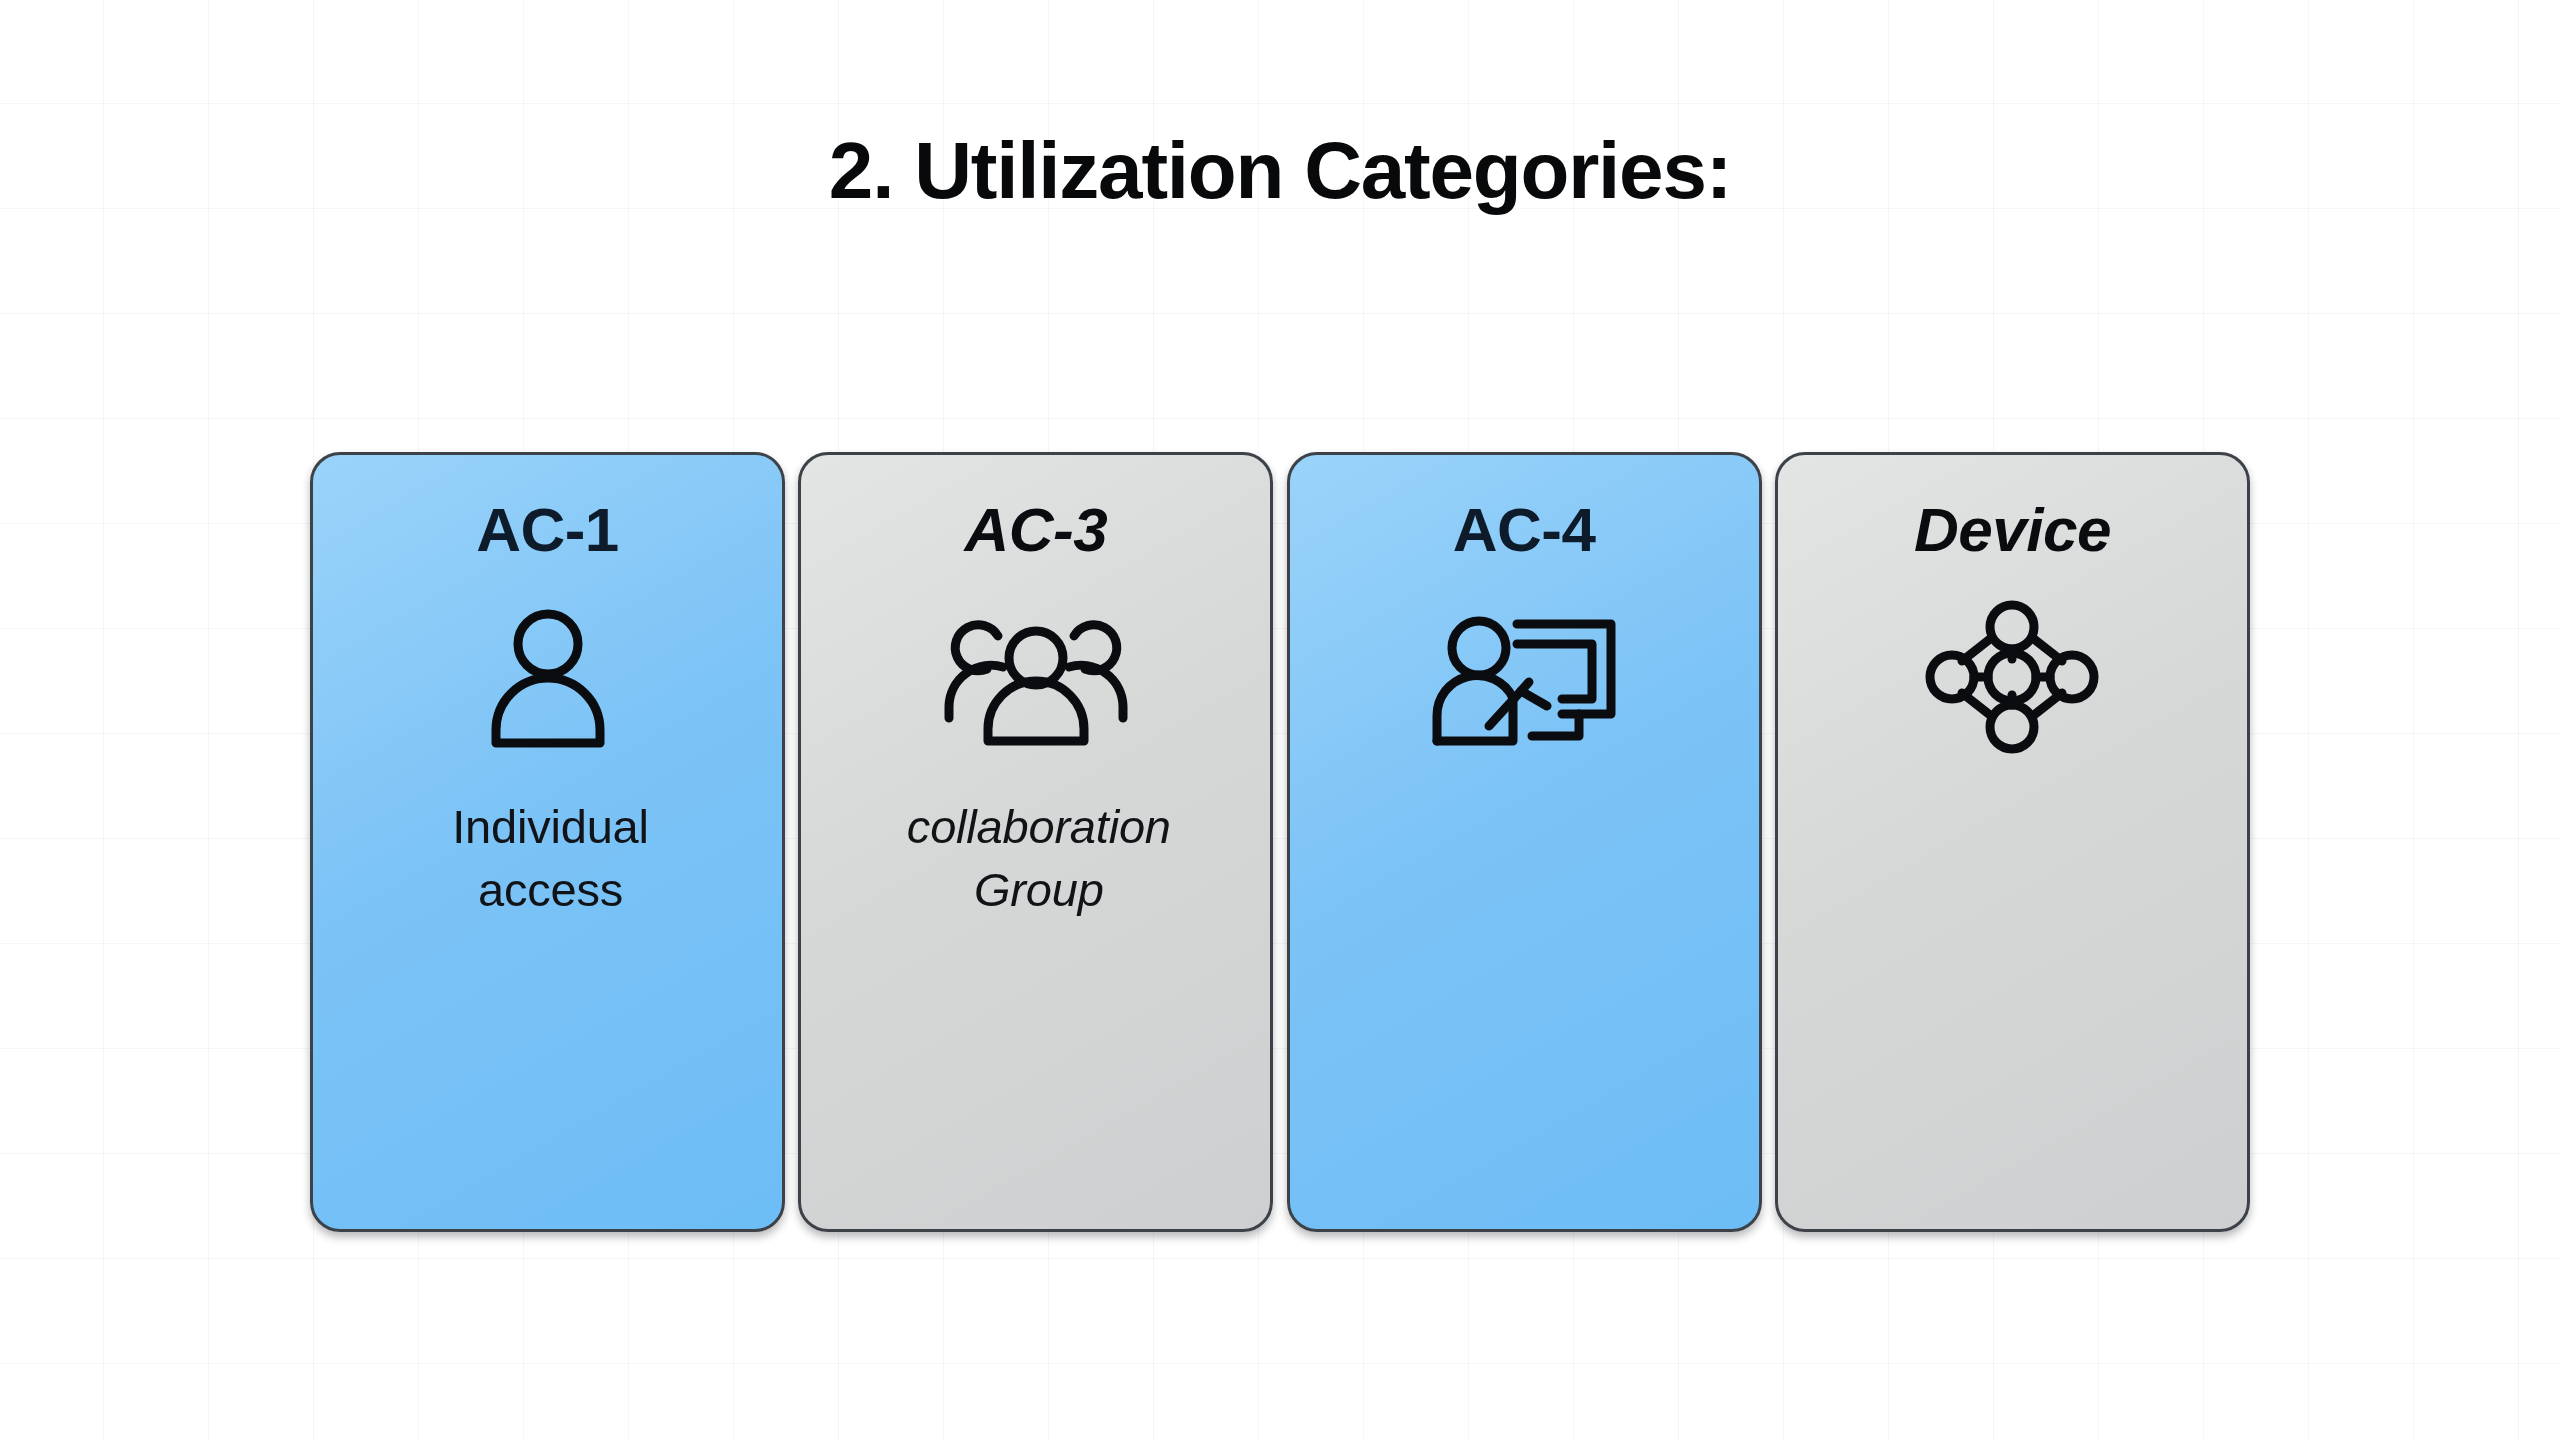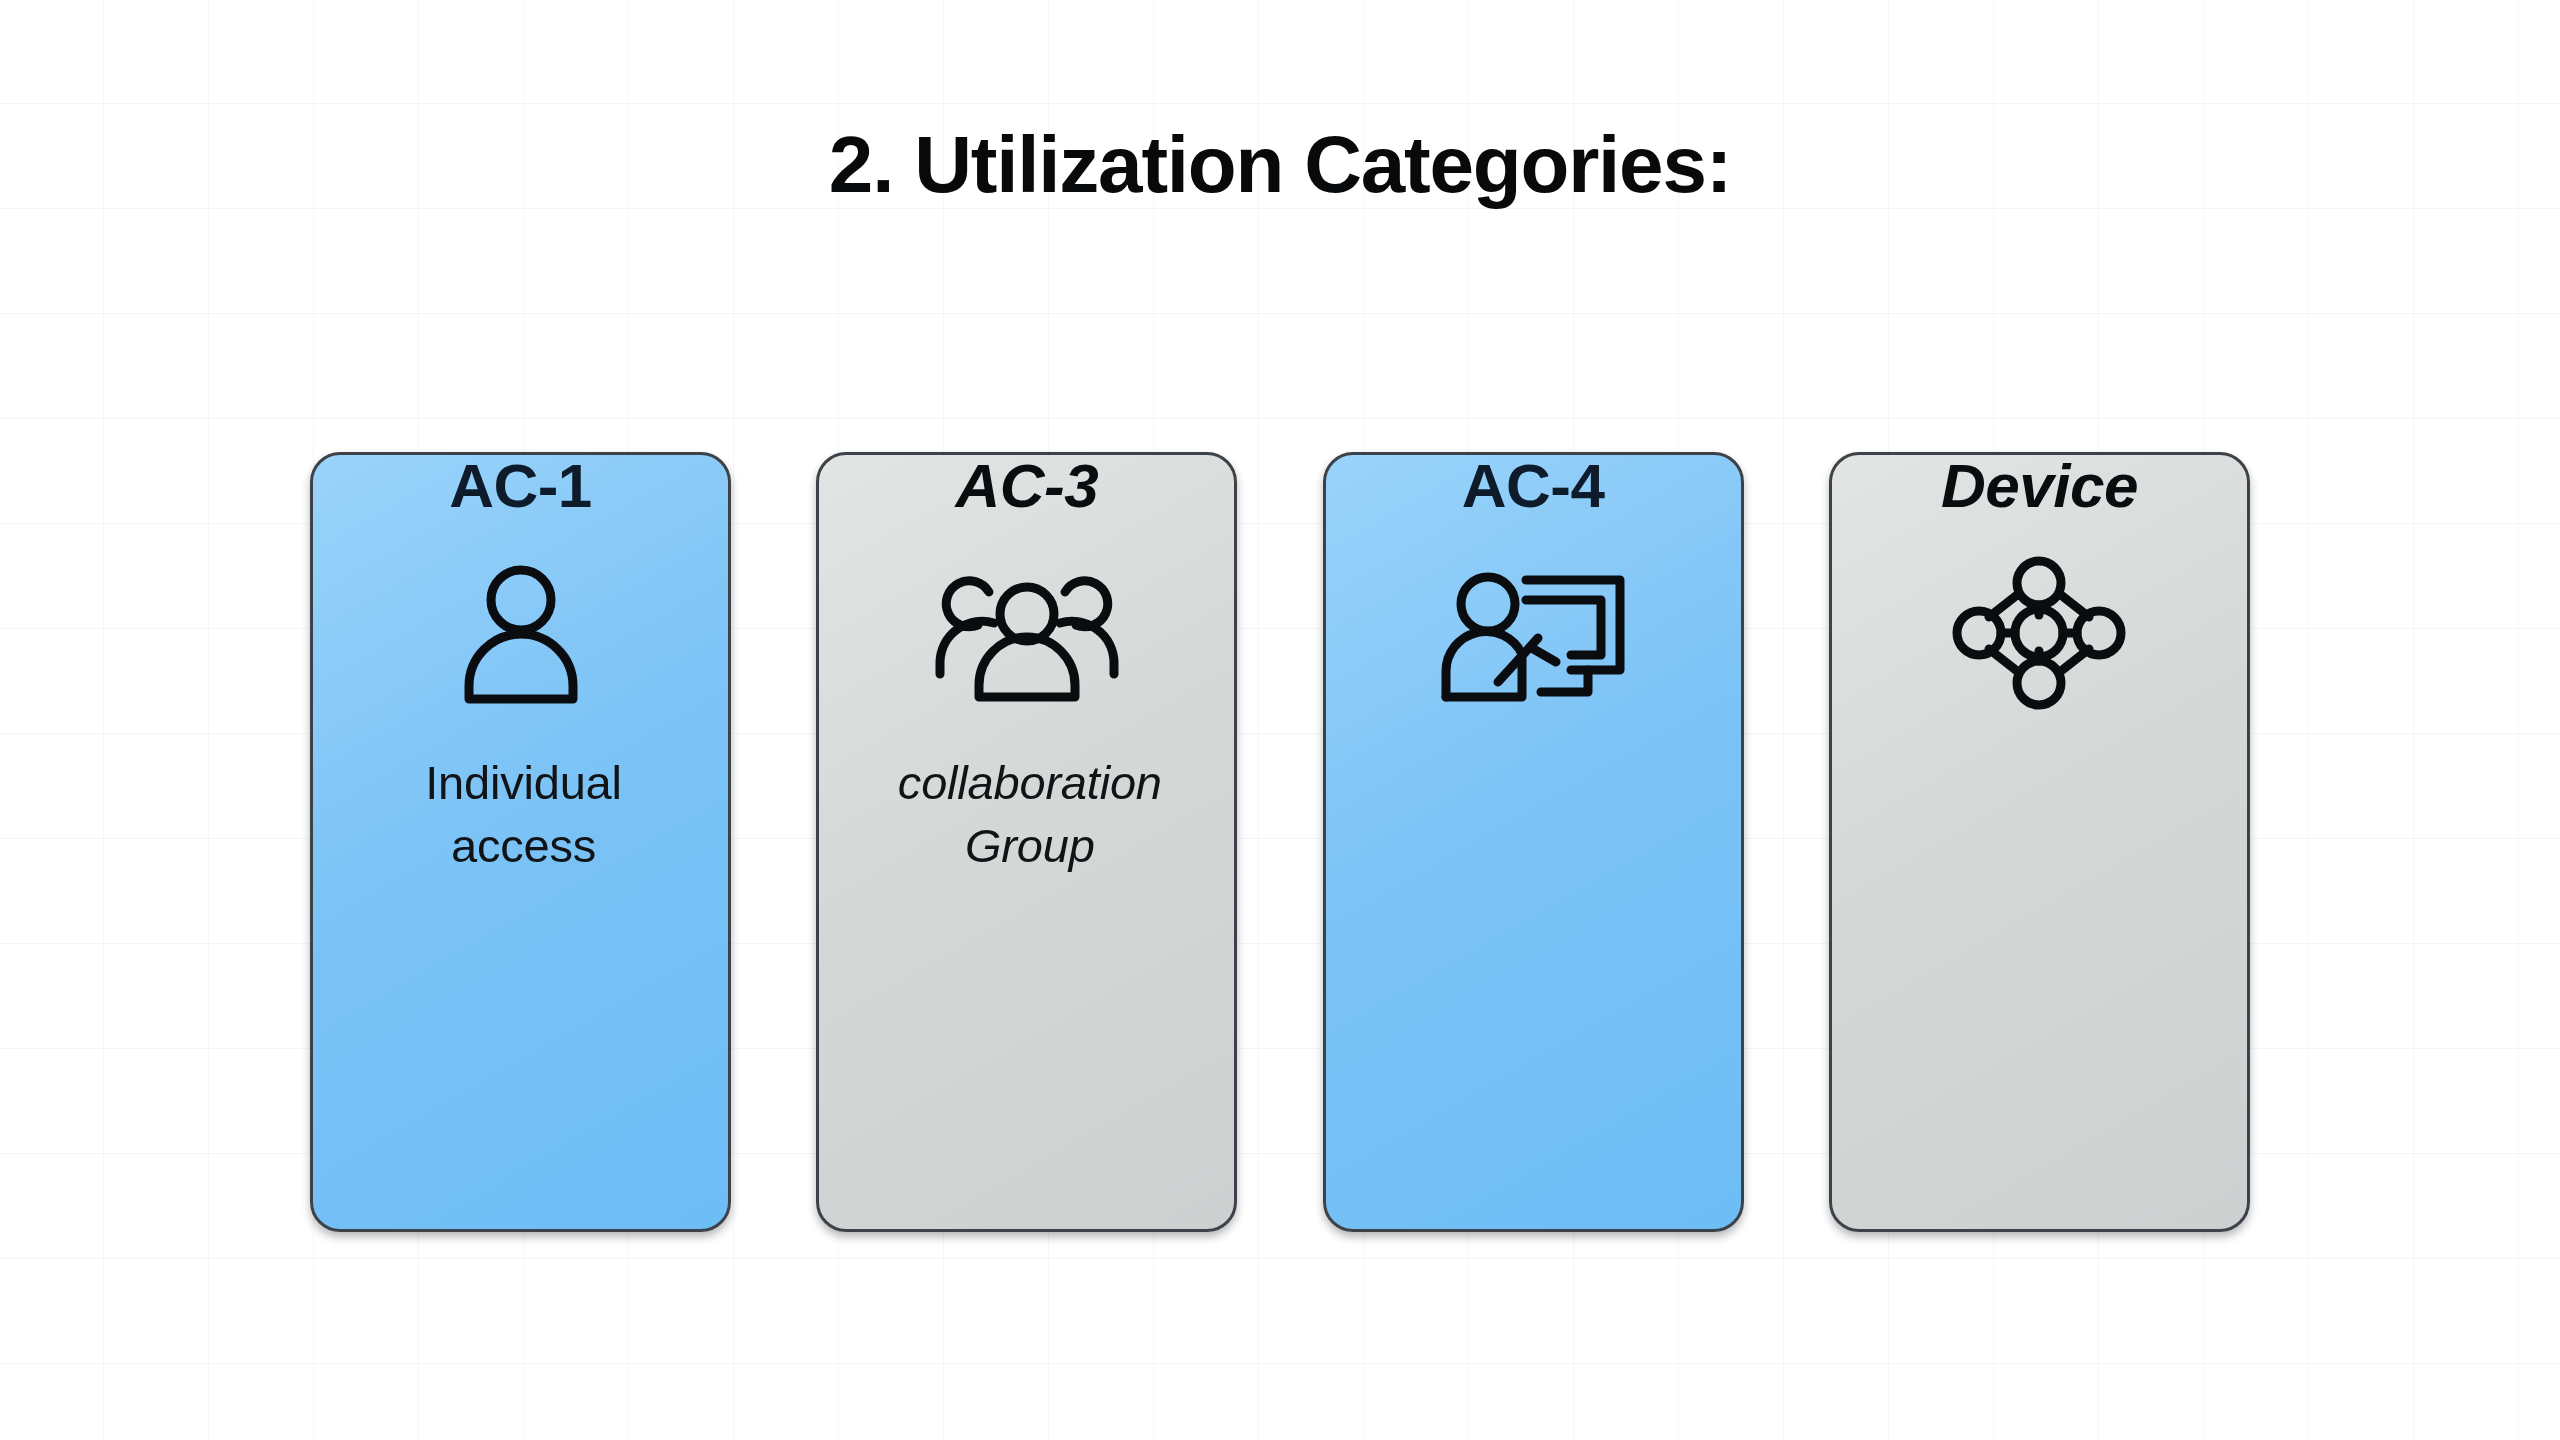--- a/index.html
+++ b/index.html
@@ -17,21 +17,21 @@
       linear-gradient(to right, rgba(0,0,0,0.035) 1px, transparent 1px),
       linear-gradient(to bottom, rgba(0,0,0,0.035) 1px, transparent 1px);
     background-size: 105px 105px;
     background-position: -2px -2px;
     position: relative;
   }
 
   
   #slide-title {
     position: absolute;
-    top: 112px;
+    top: 118px;
     left: 0;
     width: 2560px;
     text-align: center;
     font-size: 80px;
     font-weight: 700;
     line-height: 1.32;
     letter-spacing: -1.2px;
     color: #08090b;
   }
   #slide-title .tline { display: block; }
@@ -43,28 +43,29 @@
     left: 310px;
     width: 1940px;
     height: 780px;
     display: flex;
     flex-direction: row;
     justify-content: space-between;
     align-items: flex-start;
   }
 
   .card {
-    width: 421px;
+    width: 475px;
     height: 780px;
     border-radius: 30px;
     border: 3px solid #3c4248;
     box-shadow: 0 5px 9px rgba(20,24,30,0.30);
     display: flex;
     flex-direction: column;
     align-items: center;
+    padding-top: 44px;
     position: relative;
   }
 
   .card.blue {
     background: linear-gradient(150deg, #9ad3fa 0%, #7cc3f6 45%, #6dbdf6 100%);
   }
   .card.gray {
     background: linear-gradient(150deg, #e3e5e5 0%, #d6d8d8 45%, #cdcfd0 100%);
     font-style: italic;
   }

